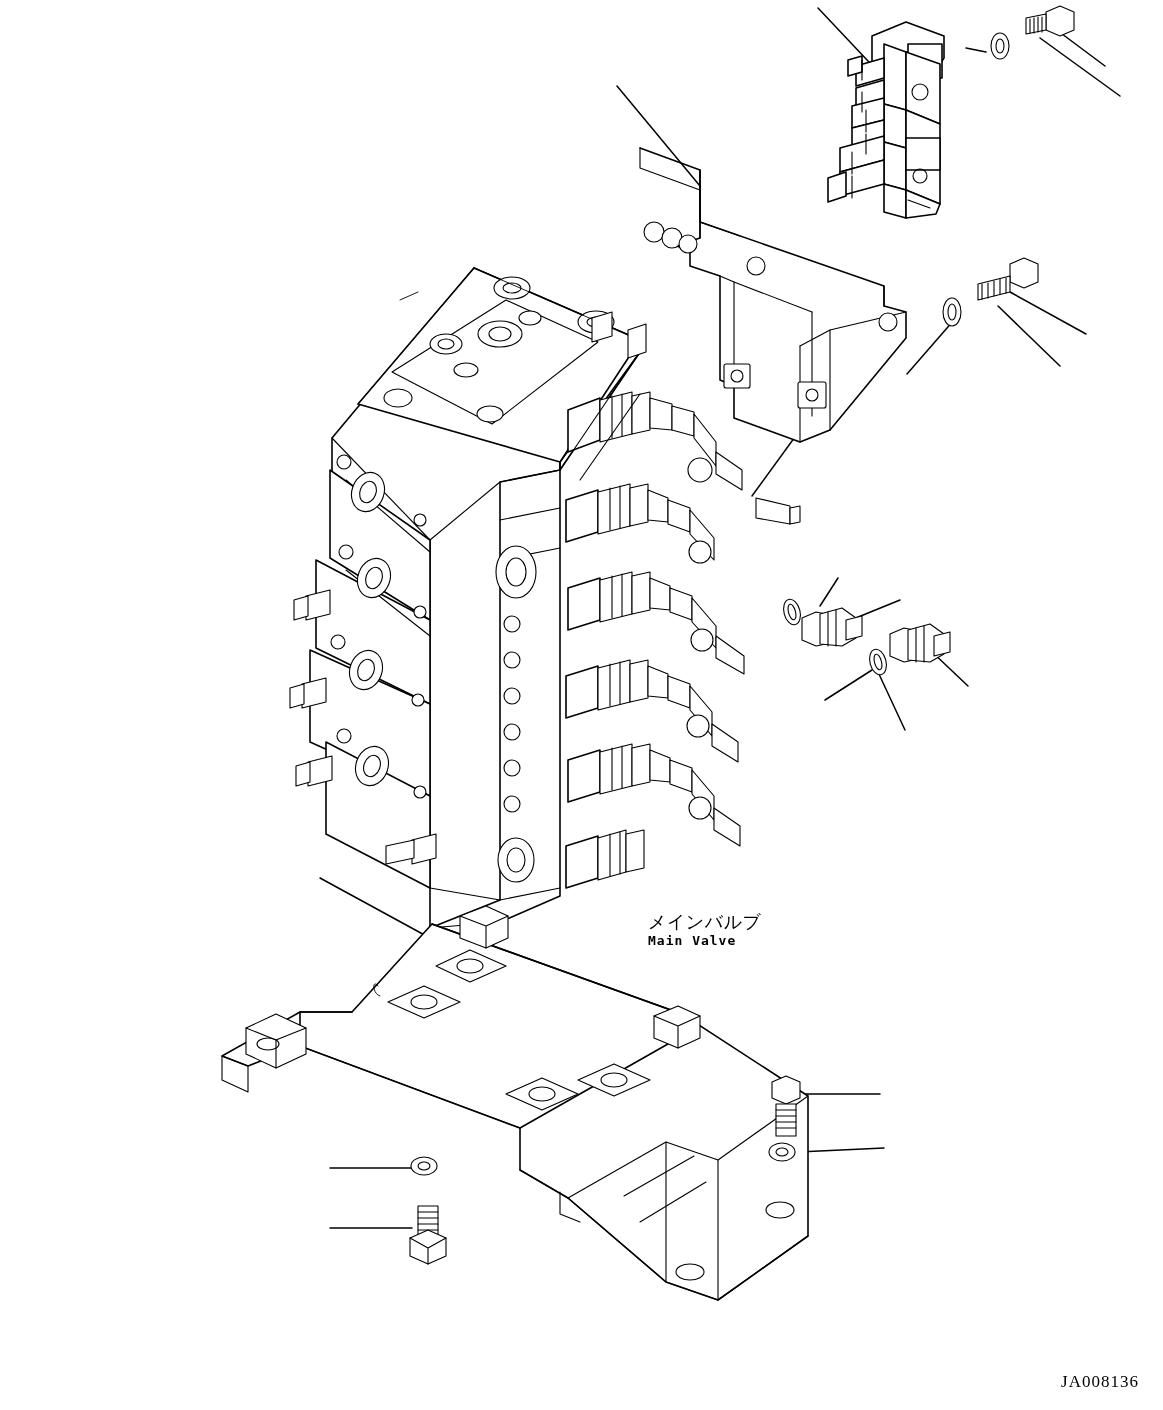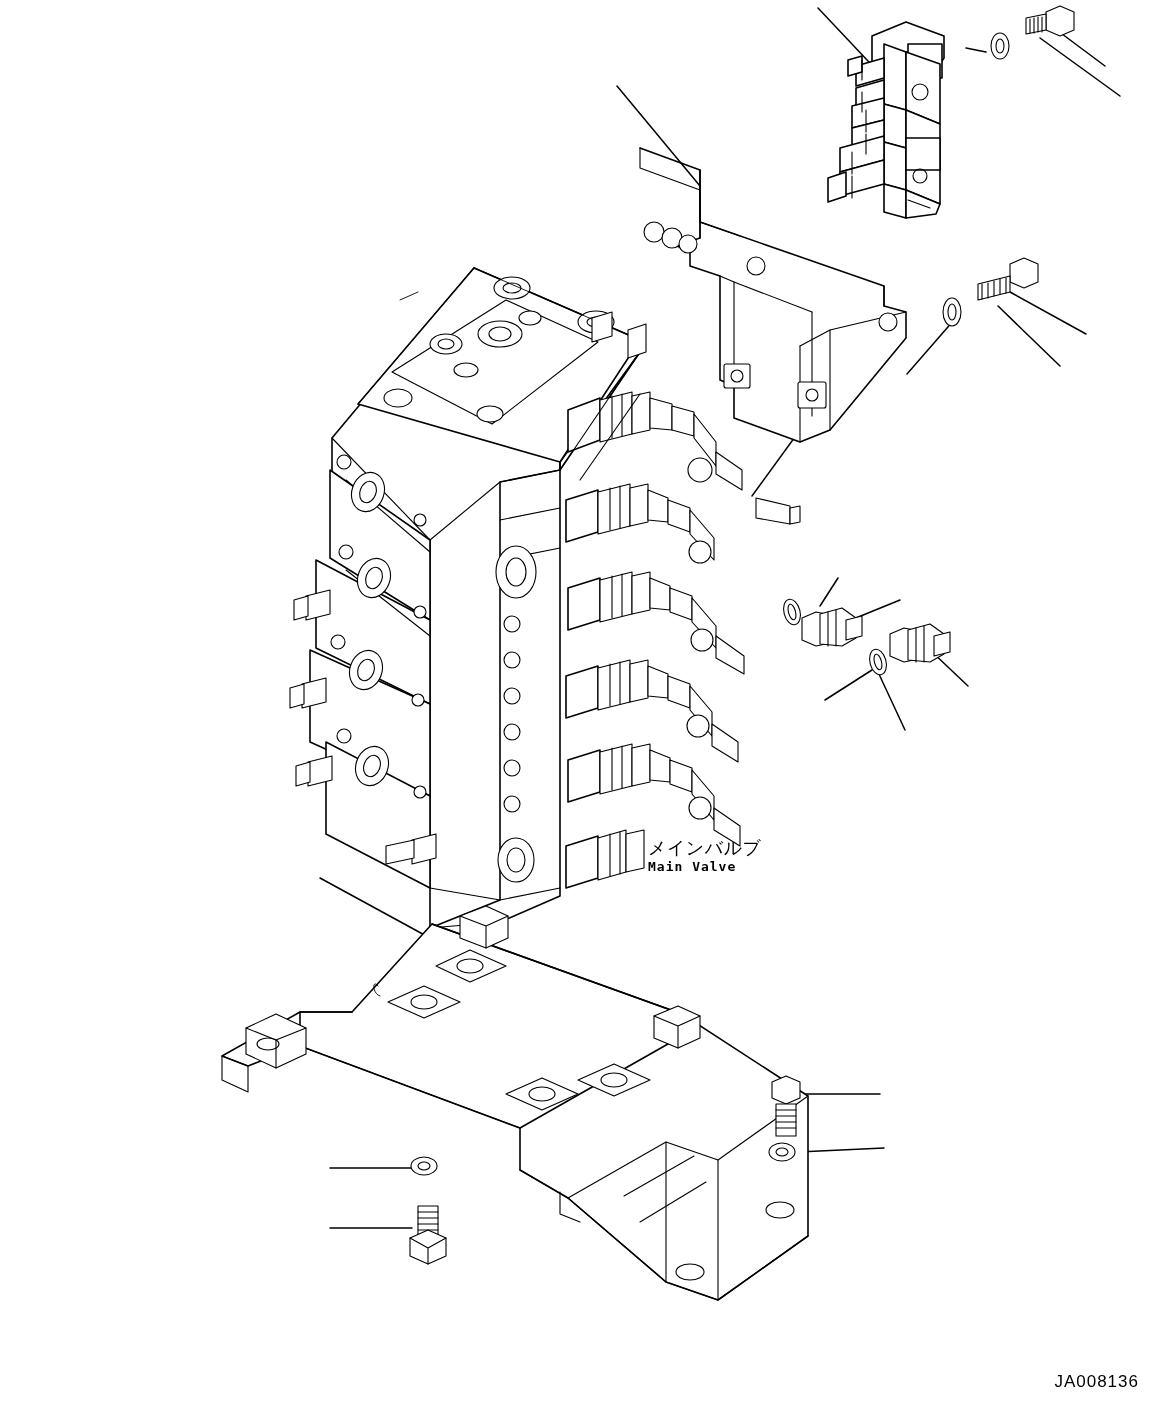--- a/index.html
+++ b/index.html
@@ -22,21 +22,21 @@
   }
   svg.diagram {
     position: absolute;
     left: 0; top: 0;
     width: 1163px;
     height: 1410px;
   }
   .label-main-valve {
     position: absolute;
     left: 648px;
-    top: 836px;
+    top: 910px;
     line-height: 1.28;
     color: #000;
     font-size: 19px;
     letter-spacing: 0.5px;
   }
   .label-main-valve .jp {
     font-family: "DejaVu Sans", sans-serif;
     font-size: 18px;
     display: block;
   }
@@ -44,21 +44,21 @@
     font-family: "DejaVu Sans Mono", monospace;
     font-size: 13px;
     display: block;
     font-weight: 700;
     letter-spacing: 1px;
   }
   .figure-code {
     position: absolute;
     right: 24px;
     bottom: 18px;
-    font-family: Liberation Sans, sans-serif;
+    font-family: Liberation Serif, serif;
     font-size: 17px;
     letter-spacing: 1px;
     color: #000;
   }
   .stroke {
     fill: none;
     stroke: #000;
     stroke-width: 1.6;
     stroke-linecap: round;
     stroke-linejoin: round;

